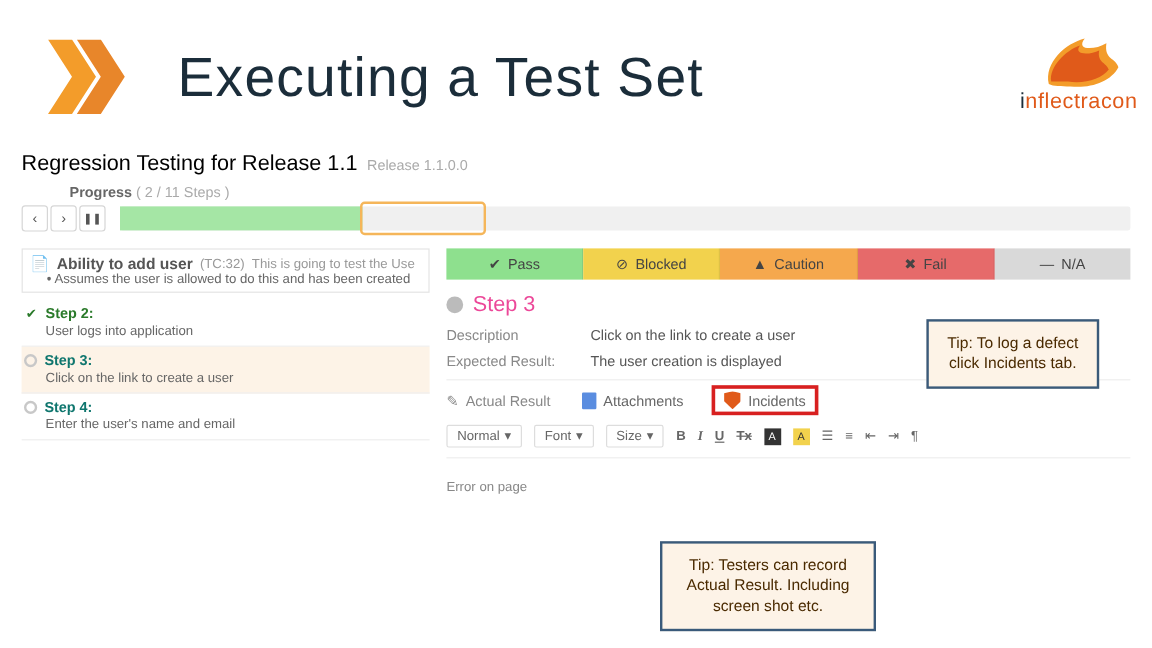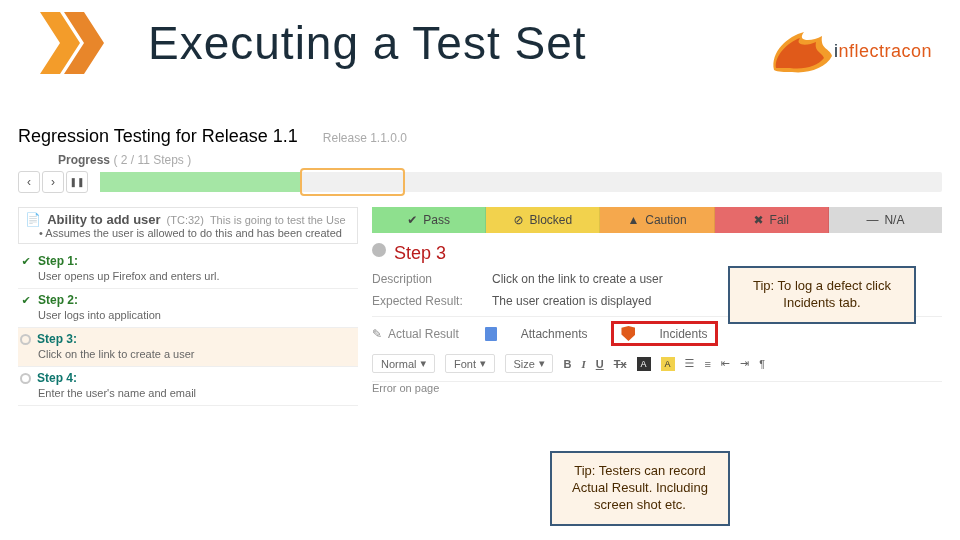--- a/index.html
+++ b/index.html
@@ -9,40 +9,40 @@
     height: 540px;
     background: #fff;
     font-family: Arial, sans-serif;
     position: relative;
     color: #333;
   }
 
   .slide-header {
     display: flex;
     align-items: center;
-    padding: 12px 40px 8px 40px;
+    padding: 33px 40px 8px 40px;
   }
   .chevrons {
     display: flex;
     margin-right: 32px;
   }
   .chevrons svg { display: block; }
   .title {
     font-size: 46px;
     font-weight: 400;
     color: #1b2d3a;
     font-family: "Trebuchet MS", Arial, sans-serif;
     letter-spacing: 1px;
   }
   .brand {
     position: absolute;
-    right: 28px;
+    right: 12px;
     top: 28px;
     display: flex;
-    flex-direction: row;
+    flex-direction: column;
     align-items: center;
   }
   .brand .flame { width: 70px; height: 46px; }
   .brand-text {
     font-size: 18px;
     color: #e05a1a;
     font-family: Arial, sans-serif;
     letter-spacing: .5px;
   }
   .brand-text b { color: #1b2d3a; font-weight: normal; }
@@ -55,21 +55,21 @@
   }
 
   .regression-line {
     font-size: 18px;
     color: #555;
     display: flex;
     align-items: baseline;
     gap: 8px;
   }
   .regression-line .rel-name { color: #000000; }
-  .regression-line .rel-ver { color: #aaa; font-size: 12px; margin-left: 17px; }
+  .regression-line .rel-ver { color: #aaa; font-size: 12px; }
 
   .progress-line {
     margin-top: 6px;
     font-size: 12px;
     color: #666;
     padding-left: 40px;
   }
   .progress-line .muted { color: #aaa; }
 
   .pbar-row {
@@ -152,73 +152,73 @@
   }
   .sbtn:last-child { border-right: none; }
   .c-pass { background: #8ee08e; }
   .c-block { background: #f2d24d; }
   .c-caut { background: #f5a84d; }
   .c-fail { background: #e66a6a; }
   .c-na { background: #d9d9d9; }
 
   .step3 {
     margin-top: 10px;
-    display: flex; align-items: flex-start; gap: 8px;
-    font-size: 18px; color: #b91c1c;
+    display: flex; align-items: center; gap: 8px;
+    font-size: 18px; color: #ec4899;
   }
   .step3 .circ { width: 14px; height: 14px; border-radius: 50%; background: #bbb; }
 
   .kv { display: flex; font-size: 12px; color: #666; margin: 8px 0; }
   .kv .k { width: 120px; color: #888; }
   .kv .v { color: #555; }
 
   .result-tabs {
     display: flex; align-items: center; gap: 18px;
     border-top: 1px solid #eee;
     padding-top: 6px;
     font-size: 12px; color: #666;
   }
   .result-tabs .lbl { color: #888; display: flex; align-items: flex-end; gap: 6px; }
-  .tab { display: flex; align-items: center; gap: 24px; padding: 3px 8px; cursor: pointer; }
+  .tab { display: flex; align-items: center; gap: 6px; padding: 3px 8px; cursor: pointer; }
   .tab.hl { outline: 3px solid #d82020; outline-offset: -1px; }
   .doc-ico { width: 12px; height: 14px; background: #5a8de0; border-radius: 1px; }
   .shield-ico { width: 14px; height: 15px; background: #e05a1a; clip-path: polygon(50% 0, 100% 12%, 100% 56%, 50% 100%, 0 56%, 0 12%); }
 
   .toolbar {
     display: flex; align-items: center; gap: 10px;
     font-size: 11px; color: #666;
     margin-top: 10px;
   }
   .tb-sel { border: 1px solid #ddd; padding: 2px 8px; border-radius: 2px; display: flex; align-items: center; gap: 4px; }
   .tb-ico { font-weight: bold; }
   .tb-ico.i { font-style: italic; font-family: serif; }
   .tb-ico.u { text-decoration: underline; }
   .tb-ico.s { text-decoration: line-through; }
   .swatch { width: 14px; height: 14px; background: #333; color: #fff; font-size: 9px; display: flex; align-items: center; justify-content: center; }
   .swatch.bg { background: #f2d24d; color: #333; }
 
   .error-line {
     border-top: 1px solid #eee;
-    padding-top: 0;
+    padding-top: 18px;
     margin-top: 8px;
     font-size: 11px; color: #888;
   }
 
   .tip {
     position: absolute;
     background: #fdf3e7;
     border: 2px solid #3a5a7a;
     padding: 10px 12px;
     font-size: 13px;
     color: #4a2a00;
     text-align: center;
     font-family: "Trebuchet MS", Arial, sans-serif;
     line-height: 1.3;
   }
-  .tip-1 { right: 44px; top: 266px; width: 188px; }
+  .tip-1 { right: 44px; top: 266px; width: 144px; }
   .tip-2 { left: 550px; bottom: 14px; width: 180px; }
 
   .pencil-ico::before { content: "✎"; color: #888; }
 </style>
 </head>
 <body>
 
 <div class="slide-header">
   <div class="chevrons">
     <svg width="76" height="62" viewBox="0 0 76 62">
@@ -266,27 +266,20 @@
           <b>Ability to add user</b>
           <span class="muted">(TC:32)</span>
           <span class="muted">This is going to test the Use</span>
         </div>
         <div class="tc-assume">
           <span>• </span><span>Assumes the user is allowed to do this and has been created</span>
         </div>
       </div>
 
       <div class="steps">
-        <div class="step">
-          <div class="step-hdr done">
-              <span class="chk done"></span>
-              <b>Step 1:</b>
-            </div>
-          <div class="step-desc">User opens up Firefox and enters url.</div>
-        </div>
         <div class="step">
           <div class="step-hdr done">
               <span class="chk done"></span>
               <b>Step 2:</b>
             </div>
           <div class="step-desc">User logs into application</div>
         </div>
         <div class="step active">
           <div class="step-hdr">
               <span class="chk open"></span>

